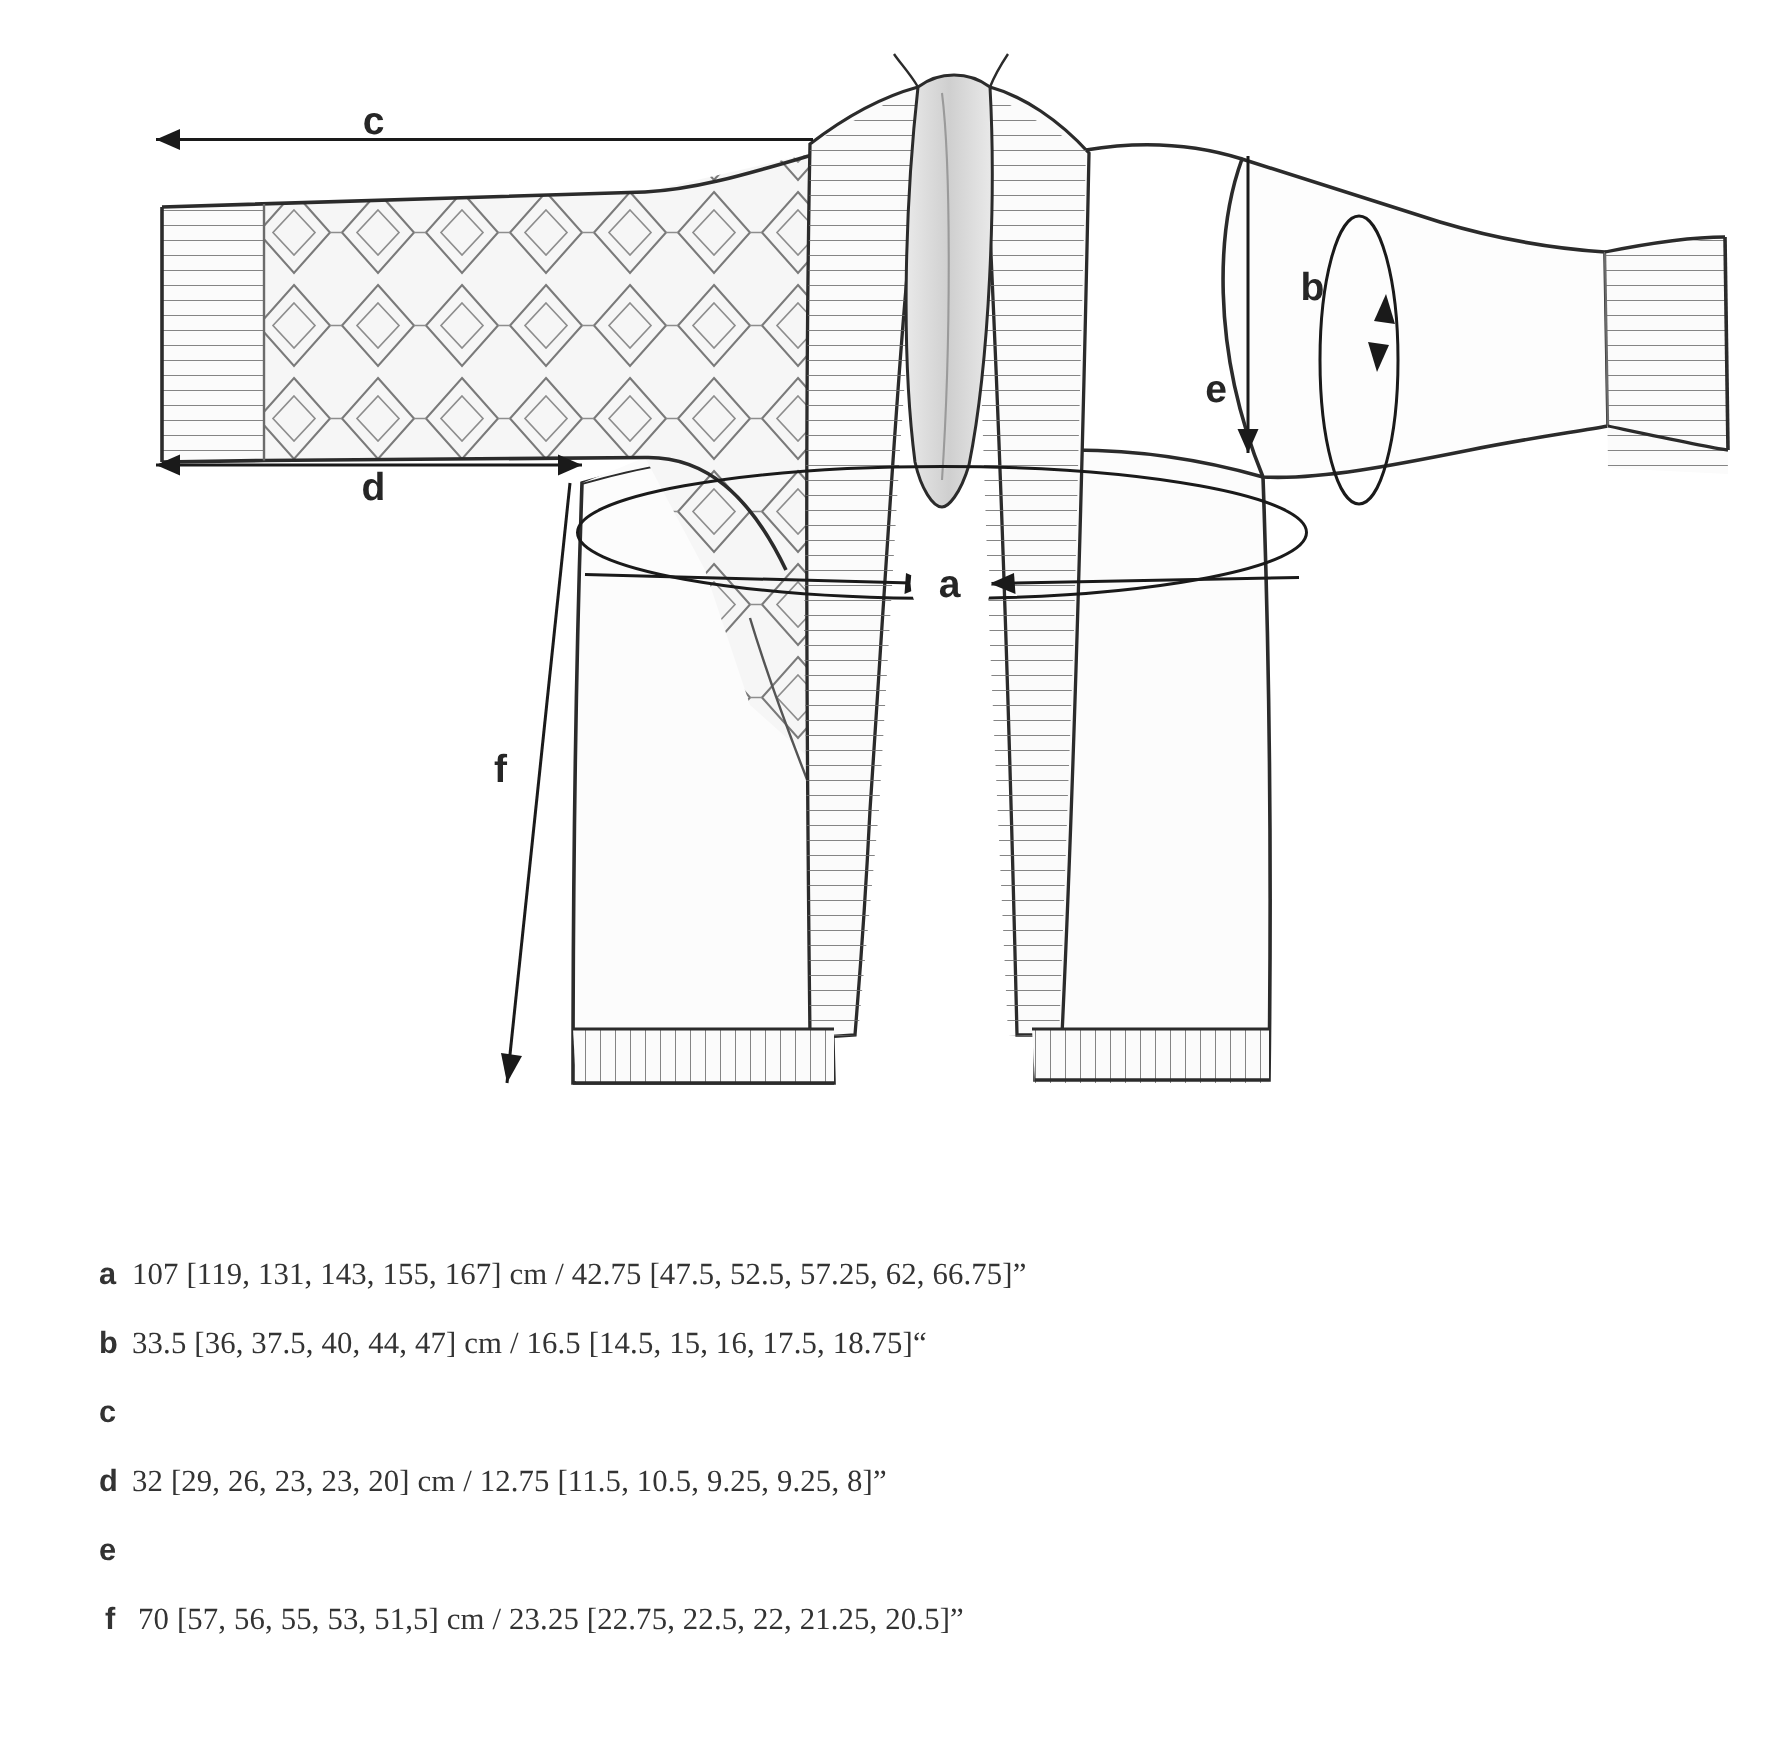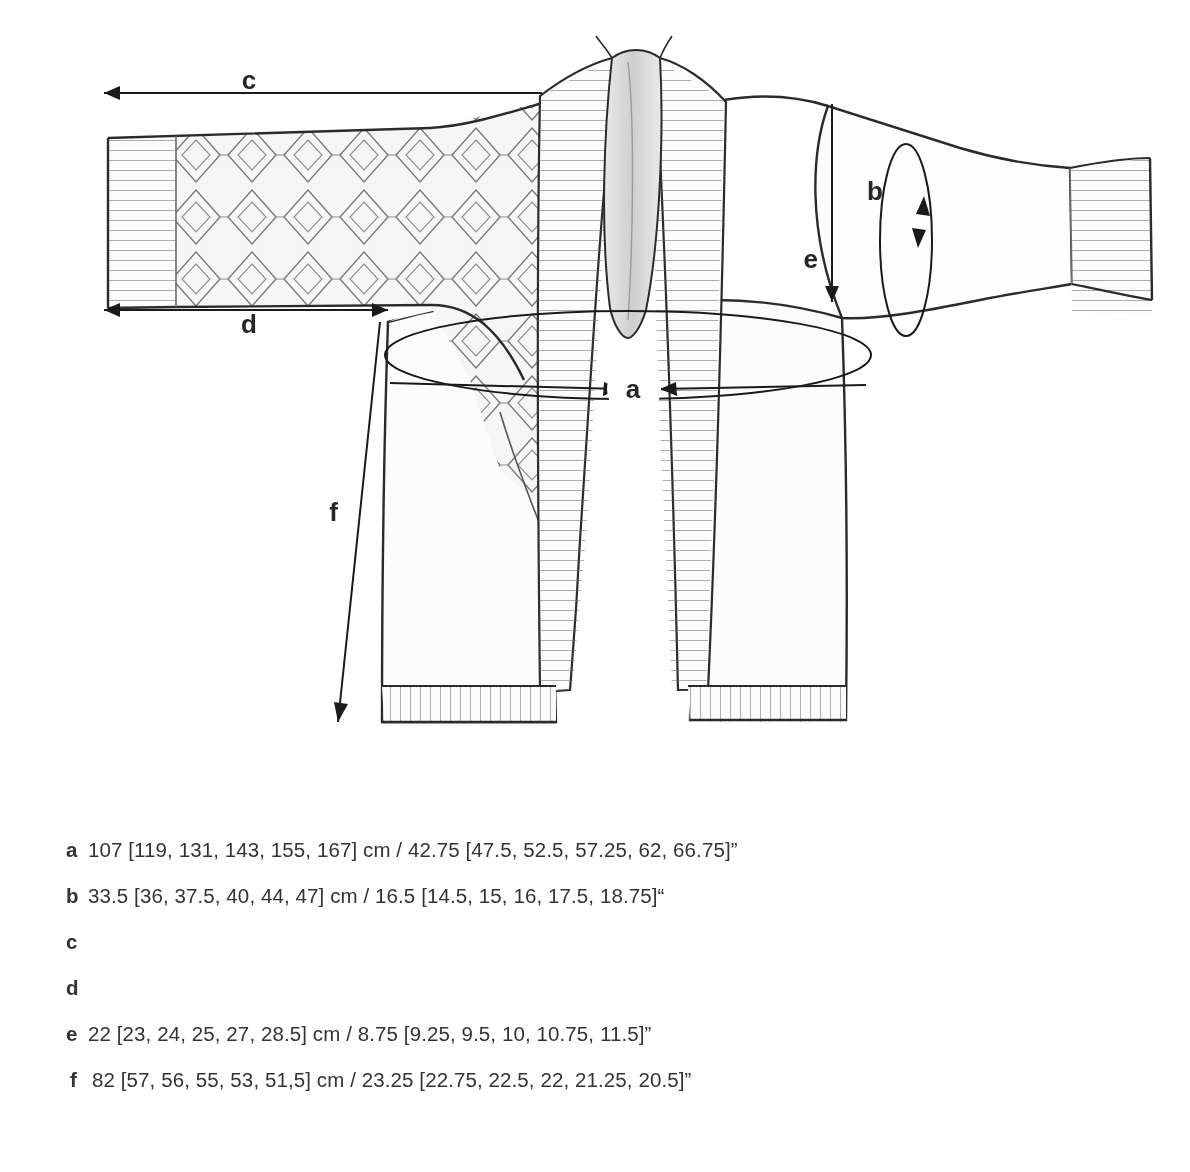--- a/index.html
+++ b/index.html
@@ -52,20 +52,21 @@
     flex: 0 0 22px;
     text-align: left;
     font-size: 20.5px;
   }
   .measure-key.narrow {
     text-align: left;
     padding-left: 4px;
   }
   .measure-val {
     white-space: nowrap;
+    font-family: Liberation Serif, serif;
   }
 </style>
 </head>
 <body>
 
 <div id="schematic-wrap">
   <svg id="schematic-svg" width="1190" height="820" viewBox="0 0 1190 820" xmlns="http://www.w3.org/2000/svg">
     <defs>
 
       <pattern id="ribH" width="14" height="10" patternUnits="userSpaceOnUse">
@@ -228,22 +229,22 @@
   </div>
   <div class="measure-row">
     <span class="measure-key">b</span>
     <span class="measure-val">33.5 [36, 37.5, 40, 44, 47] cm / 16.5 [14.5, 15, 16, 17.5, 18.75]“</span>
   </div>
   <div class="measure-row">
     <span class="measure-key">c</span>
   </div>
   <div class="measure-row">
     <span class="measure-key">d</span>
+    <span class="measure-val">32 [29, 26, 23, 23, 20] cm / 12.75 [11.5, 10.5, 9.25, 9.25, 8]”</span>
   </div>
   <div class="measure-row">
     <span class="measure-key">e</span>
-    <span class="measure-val">22 [23, 24, 25, 27, 28.5] cm / 8.75 [9.25, 9.5, 10, 10.75, 11.5]”</span>
   </div>
   <div class="measure-row">
     <span class="measure-key narrow">f</span>
-    <span class="measure-val">82 [57, 56, 55, 53, 51,5] cm / 23.25 [22.75, 22.5, 22, 21.25, 20.5]”</span>
+    <span class="measure-val">70 [57, 56, 55, 53, 51,5] cm / 23.25 [22.75, 22.5, 22, 21.25, 20.5]”</span>
   </div>
 </div>
 
 </body></html>

